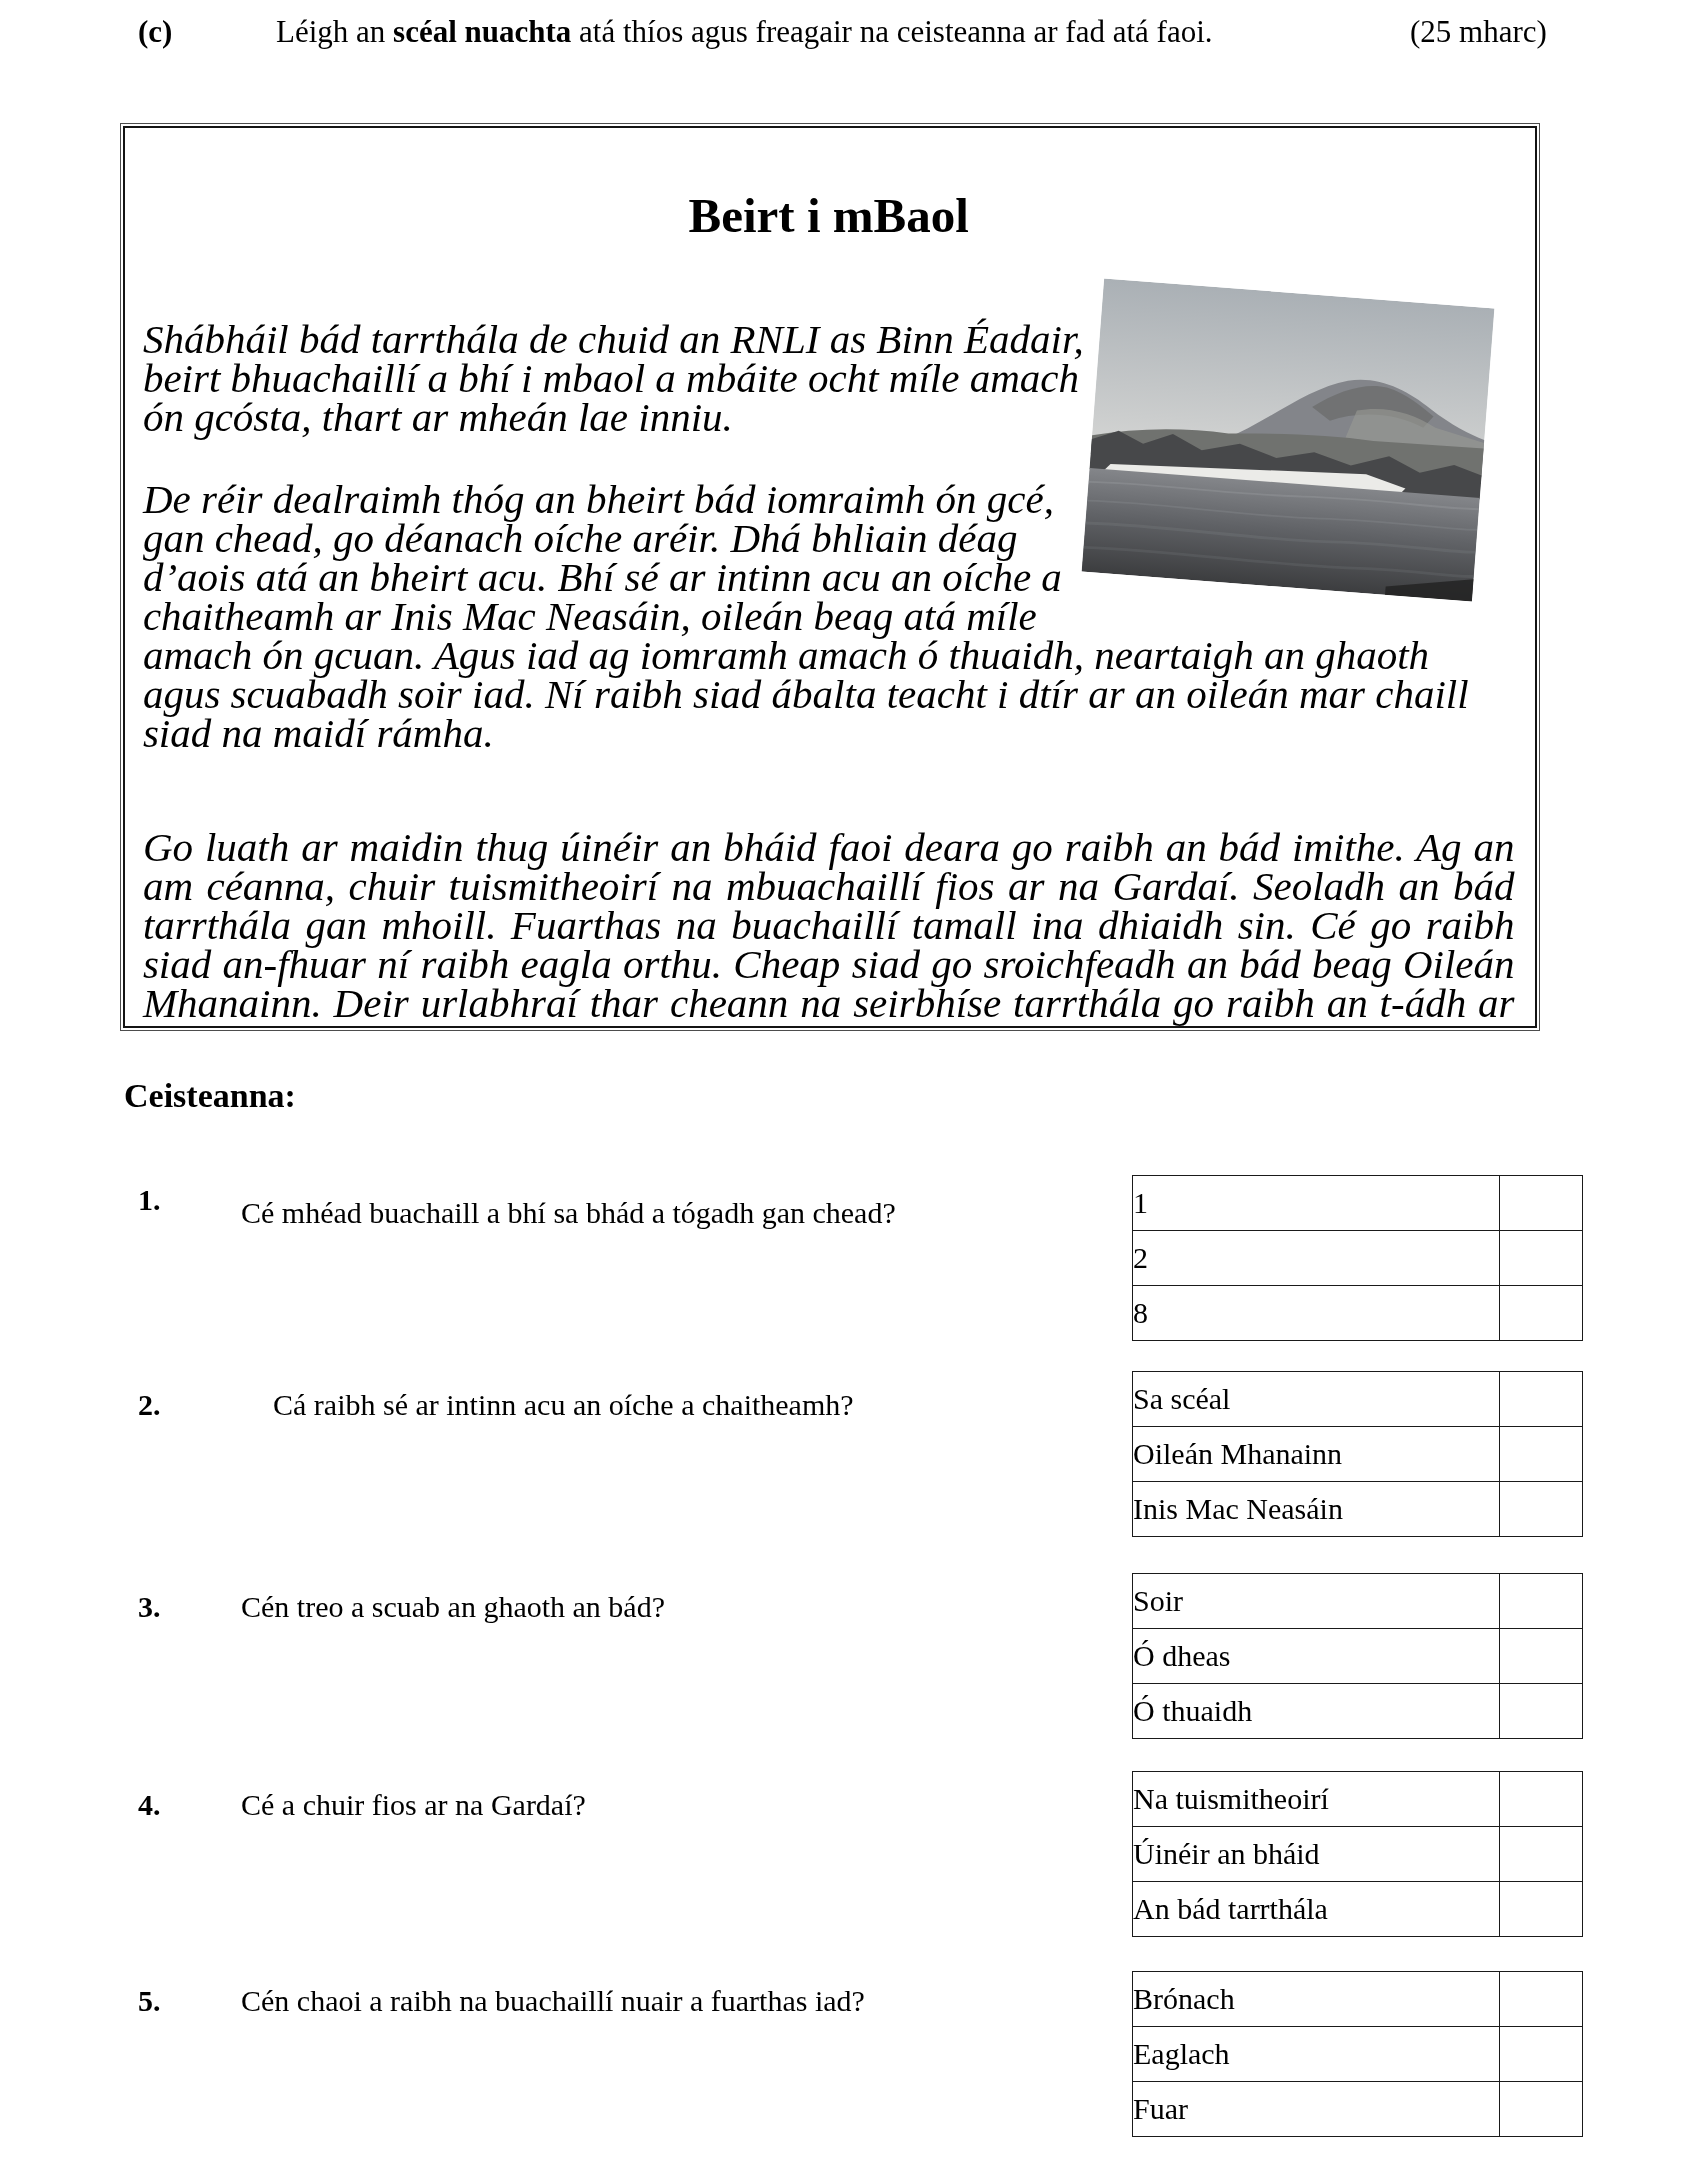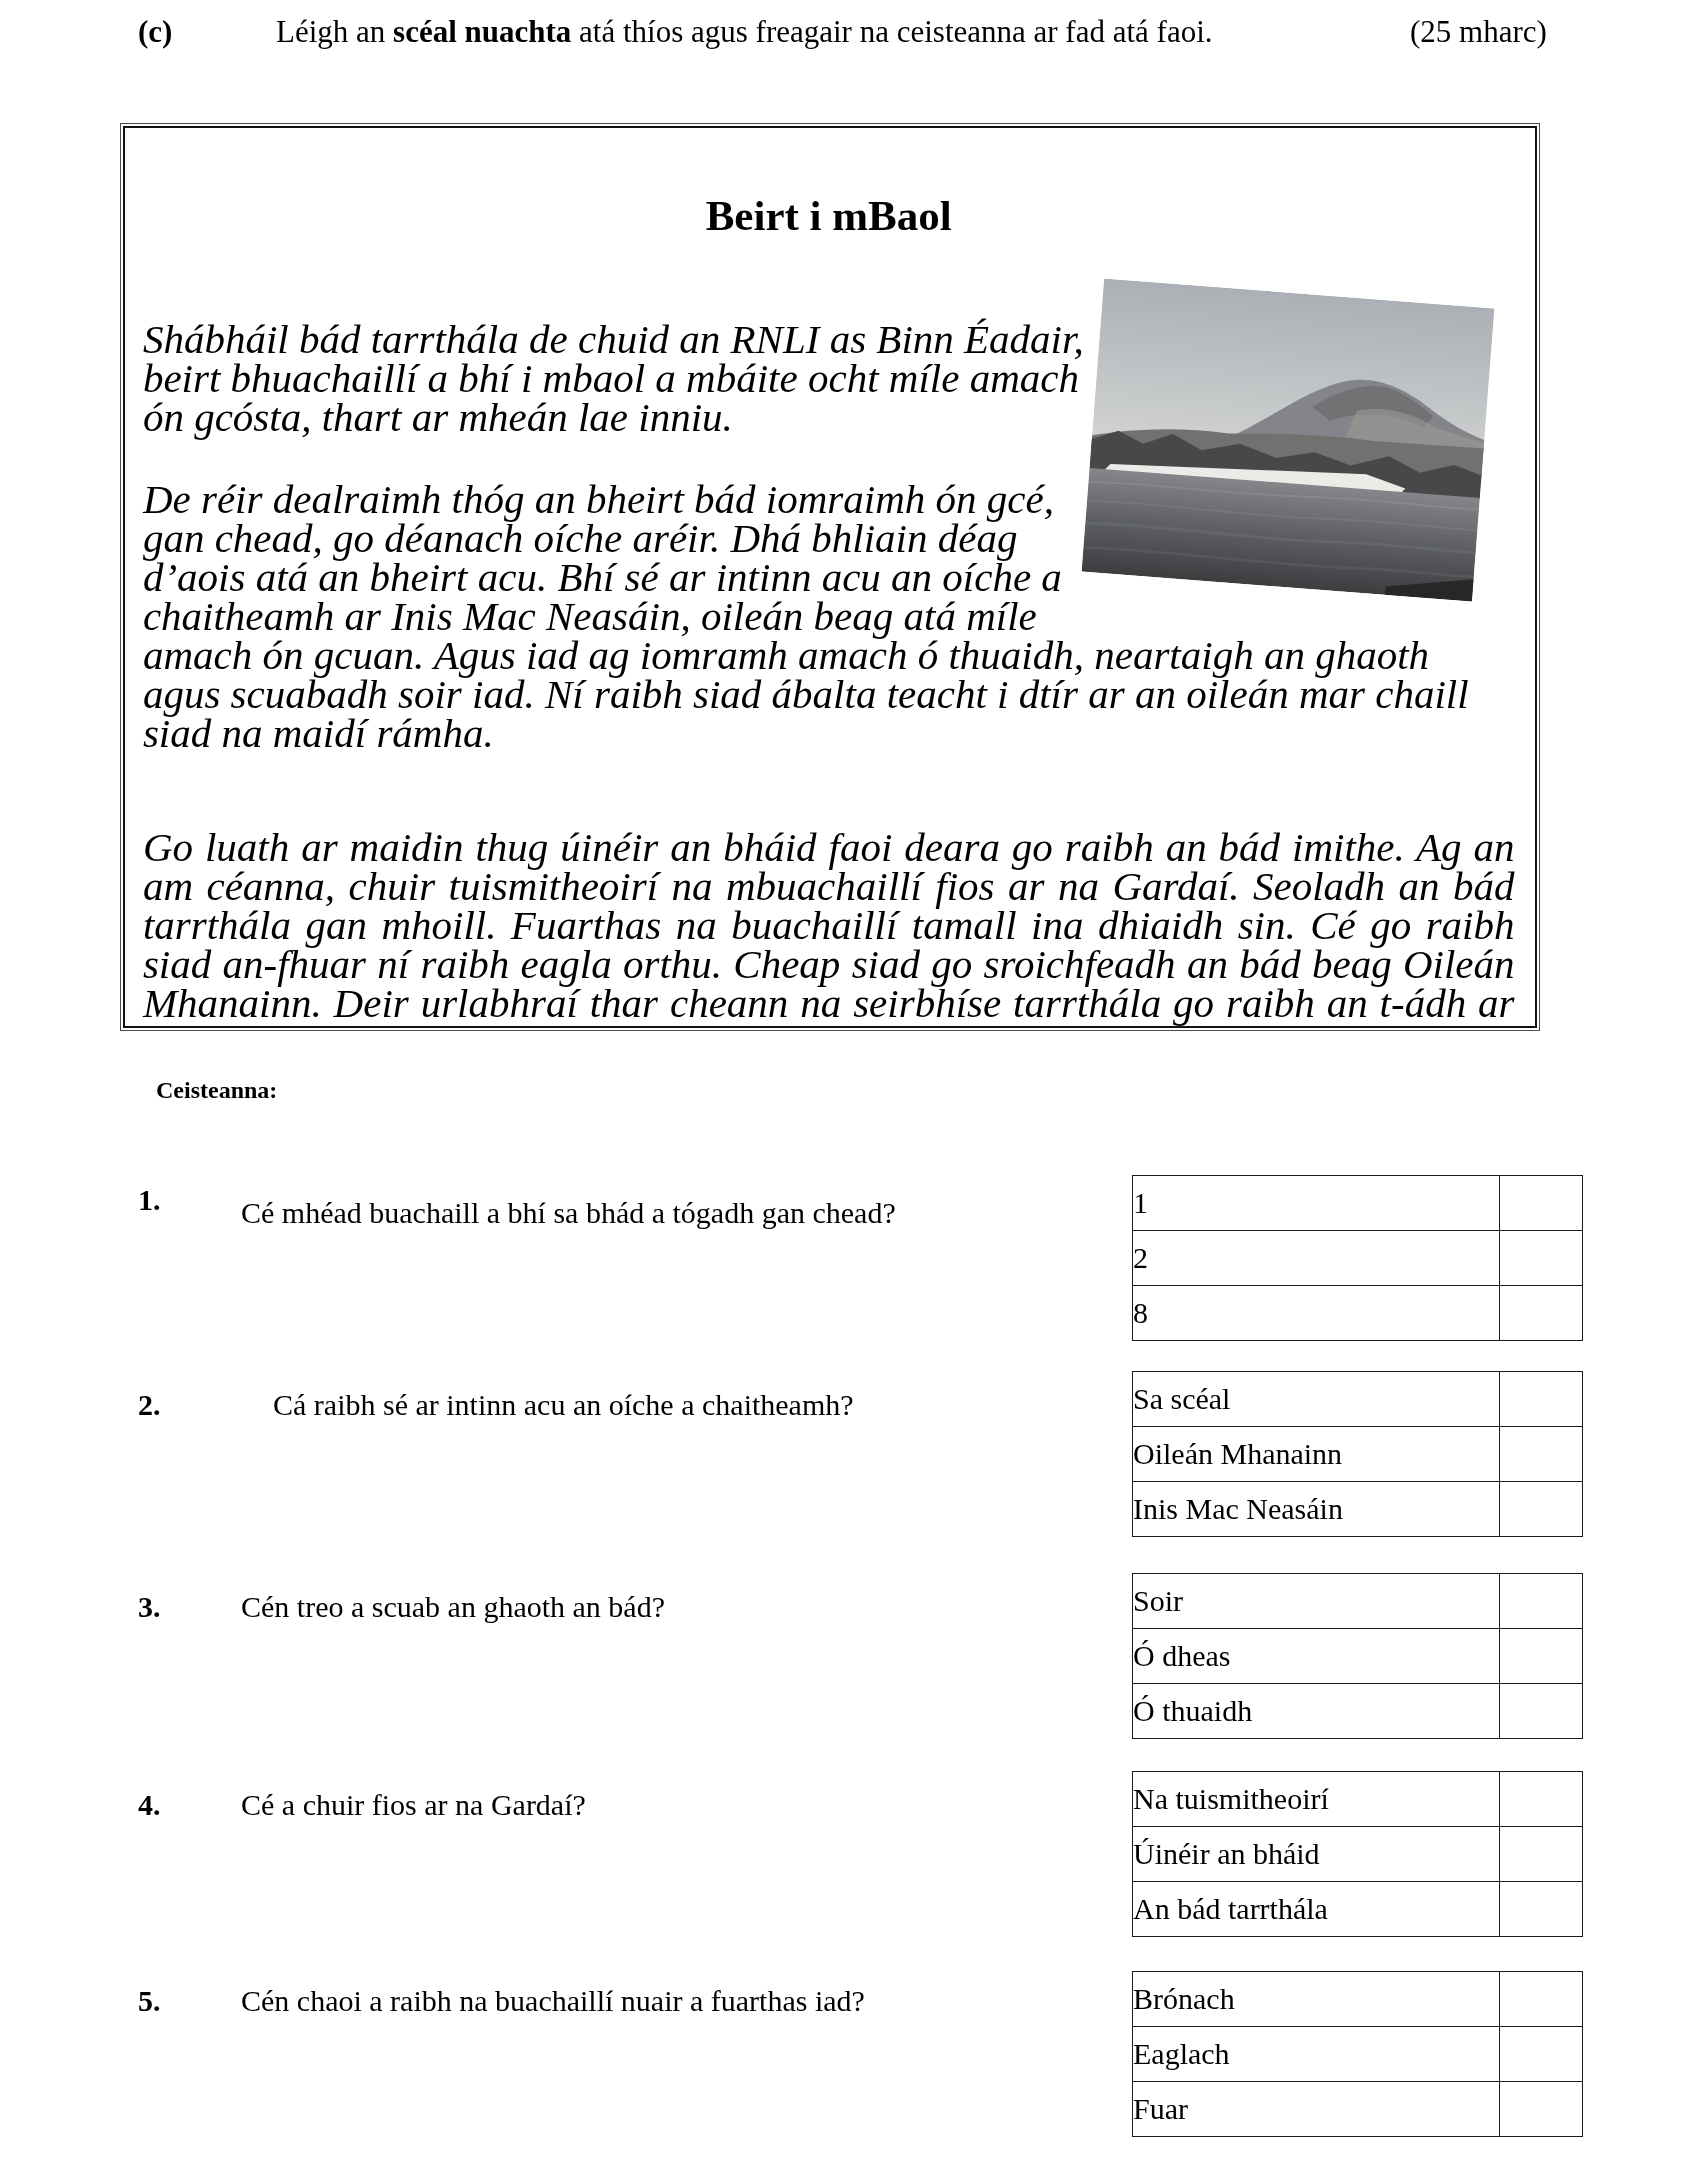--- a/index.html
+++ b/index.html
@@ -25,21 +25,21 @@
   }
   .box-inner {
     position: absolute; inset: 1.9px;
     border: 2.8px solid #141414;
     padding: 0 20.6px 0 18px;
     overflow: hidden;
   }
   .article-title {
     margin-top: 60px;
     text-align: center;
-    font-size: 43px; line-height: 56px;
+    font-size: 49px; line-height: 56px;
     font-weight: bold;
   }
   .photo-spacer { float: right; width: 423px; height: 359px; }
   .para {
     font-size: 41px; line-height: 39px; font-style: italic;
   }
   .p1 { margin: 76px 0 0 0; }
   .p2 { margin: 43px 0 0 0; }
   .p3 { margin: 75px 0 0 0; text-align: justify; }
 
@@ -47,22 +47,22 @@
   .photo {
     position: absolute; left: 1092px; top: 293px;
     width: 392px; height: 294px;
     transform: rotate(4.4deg);
     transform-origin: center center;
   }
   .photo svg { display: block; }
 
   
   .questions-heading {
-    position: absolute; left: 156px; top: 1077px;
-    font-size: 24px; font-weight: bold;
+    position: absolute; left: 124px; top: 1077px;
+    font-size: 34px; font-weight: bold;
   }
   .qblock { position: absolute; left: 0; width: 1703px; height: 169px; }
   .qnum {
     position: absolute; left: 138px; top: 13px;
     font-size: 30px; font-weight: bold;
   }
   .qtext {
     position: absolute; left: 241px; top: 13px;
     font-size: 30px; white-space: nowrap;
   }

